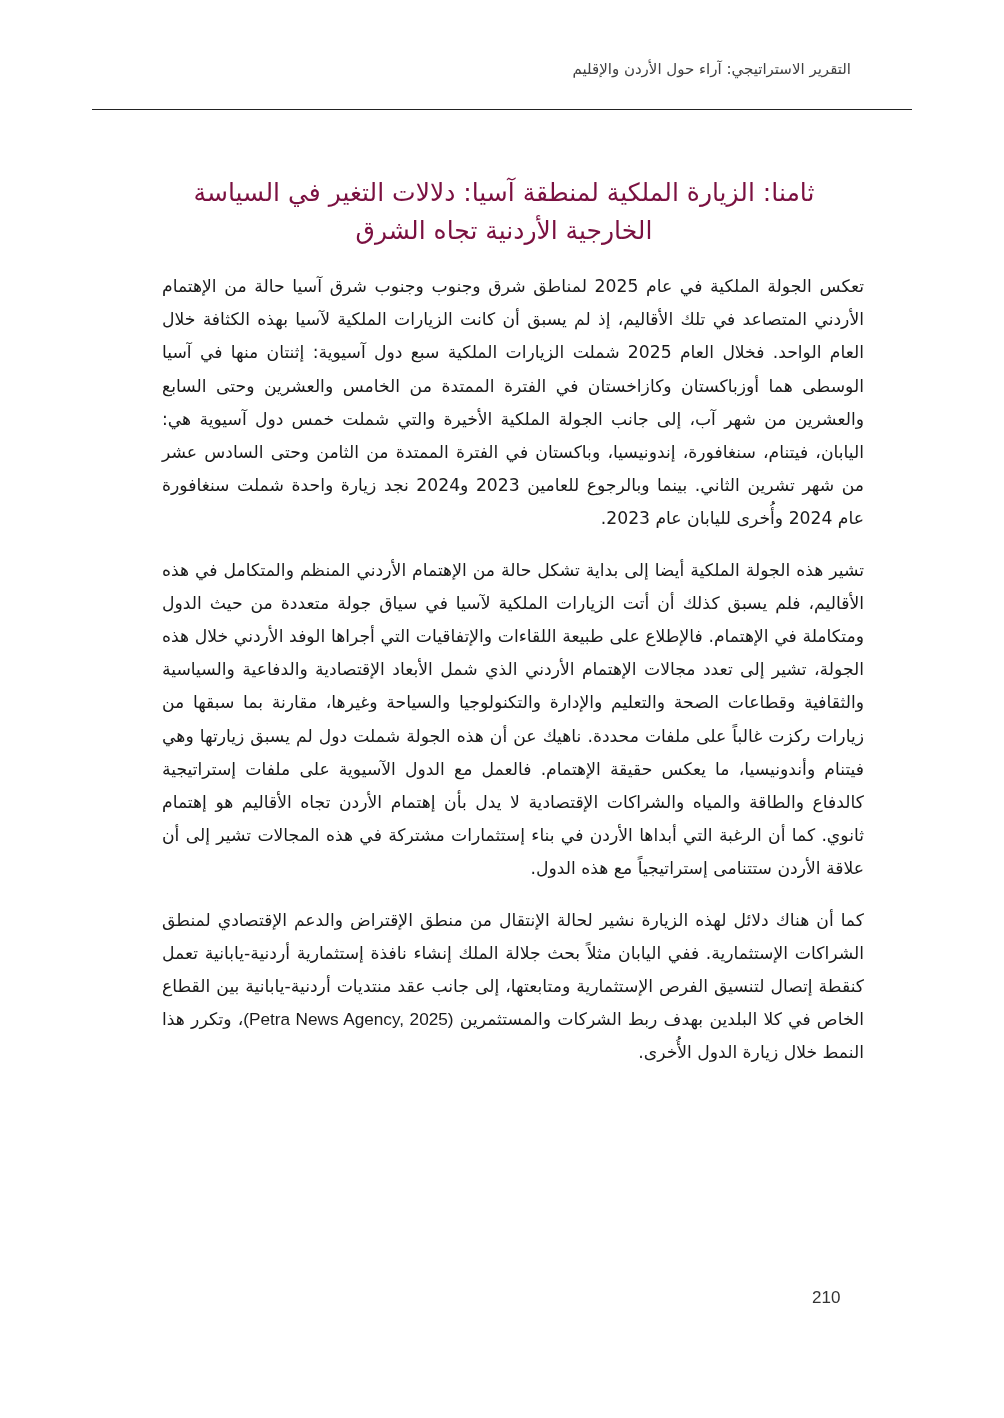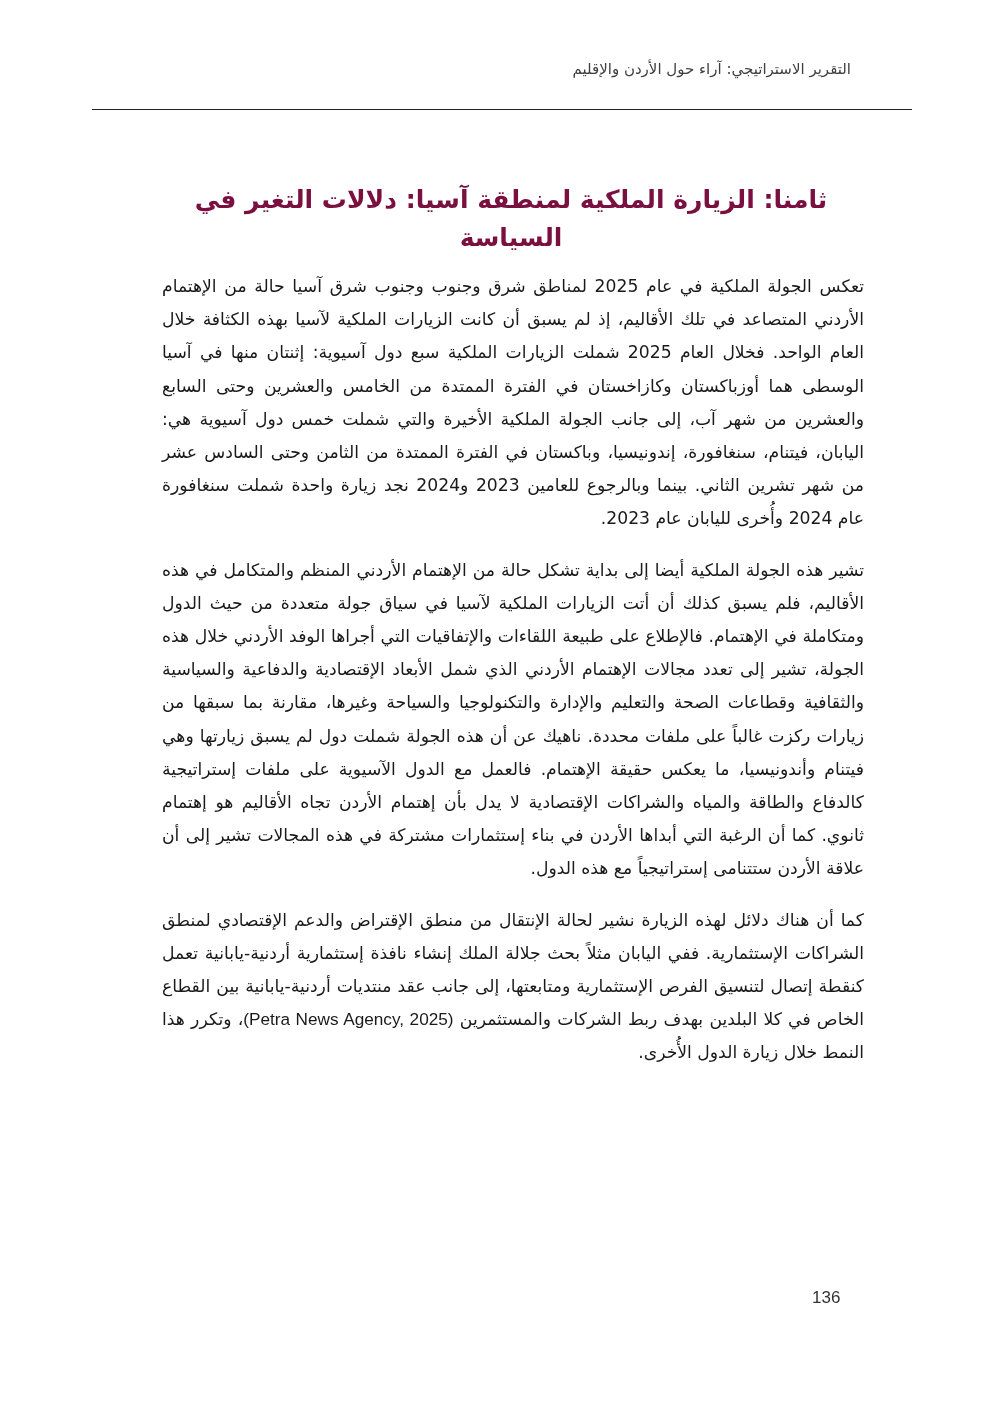--- a/index.html
+++ b/index.html
@@ -33,24 +33,24 @@
       background: #222;
     }
     .chapter-title {
       position: absolute;
       top: 170px;
       left: 140px;
       width: 720px;
       text-align: center;
       direction: rtl;
       color: #7a1040;
-      font-weight: bold;
+      font-weight: normal;
       font-size: 25px;
       line-height: 38px;
-      margin: 11px;
+      margin: 4px;
     }
     .body-text {
       position: absolute;
       top: 270px;
       left: 146px;
       width: 718px;
       direction: rtl;
     }
     .para {
       margin: 0 0 18px 16px;
@@ -76,21 +76,22 @@
     }
   </style>
 </head>
 <body>
 
 <div class="running-header">التقرير الاستراتيجي: آراء حول الأردن والإقليم</div>
 <div class="header-rule"></div>
 
 <h2 class="chapter-title">
   <span>ثامنا: الزيارة الملكية لمنطقة آسيا: دلالات التغير في السياسة</span><br>
+  <span>الخارجية الأردنية تجاه الشرق</span>
 </h2>
 
 <div class="body-text">
   <p class="para">تعكس الجولة الملكية في عام 2025 لمناطق شرق وجنوب وجنوب شرق آسيا حالة من الإهتمام الأردني المتصاعد في تلك الأقاليم، إذ لم يسبق أن كانت الزيارات الملكية لآسيا بهذه الكثافة خلال العام الواحد. فخلال العام 2025 شملت الزيارات الملكية سبع دول آسيوية: إثنتان منها في آسيا الوسطى هما أوزباكستان وكازاخستان في الفترة الممتدة من الخامس والعشرين وحتى السابع والعشرين من شهر آب، إلى جانب الجولة الملكية الأخيرة والتي شملت خمس دول آسيوية هي: اليابان، فيتنام، سنغافورة، إندونيسيا، وباكستان في الفترة الممتدة من الثامن وحتى السادس عشر من شهر تشرين الثاني. بينما وبالرجوع للعامين 2023 و2024 نجد زيارة واحدة شملت سنغافورة عام 2024 وأُخرى لليابان عام 2023.</p>
   <p class="para">تشير هذه الجولة الملكية أيضا إلى بداية تشكل حالة من الإهتمام الأردني المنظم والمتكامل في هذه الأقاليم، فلم يسبق كذلك أن أتت الزيارات الملكية لآسيا في سياق جولة متعددة من حيث الدول ومتكاملة في الإهتمام. فالإطلاع على طبيعة اللقاءات والإتفاقيات التي أجراها الوفد الأردني خلال هذه الجولة، تشير إلى تعدد مجالات الإهتمام الأردني الذي شمل الأبعاد الإقتصادية والدفاعية والسياسية والثقافية وقطاعات الصحة والتعليم والإدارة والتكنولوجيا والسياحة وغيرها، مقارنة بما سبقها من زيارات ركزت غالباً على ملفات محددة. ناهيك عن أن هذه الجولة شملت دول لم يسبق زيارتها وهي فيتنام وأندونيسيا، ما يعكس حقيقة الإهتمام. فالعمل مع الدول الآسيوية على ملفات إستراتيجية كالدفاع والطاقة والمياه والشراكات الإقتصادية لا يدل بأن إهتمام الأردن تجاه الأقاليم هو إهتمام ثانوي. كما أن الرغبة التي أبداها الأردن في بناء إستثمارات مشتركة في هذه المجالات تشير إلى أن علاقة الأردن ستتنامى إستراتيجياً مع هذه الدول.</p>
   <p class="para"><span>كما أن هناك دلائل لهذه الزيارة نشير لحالة الإنتقال من منطق الإقتراض والدعم الإقتصادي لمنطق الشراكات الإستثمارية. ففي اليابان مثلاً بحث جلالة الملك إنشاء نافذة إستثمارية أردنية-يابانية تعمل كنقطة إتصال لتنسيق الفرص الإستثمارية ومتابعتها، إلى جانب عقد منتديات أردنية-يابانية بين القطاع الخاص في كلا البلدين بهدف ربط الشركات والمستثمرين</span> <span class="latin">(Petra News Agency, 2025)</span><span>، وتكرر هذا النمط خلال زيارة الدول الأُخرى.</span></p>
 </div>
 
-<div class="page-number">136</div>
+<div class="page-number">210</div>
 
 </body></html>

